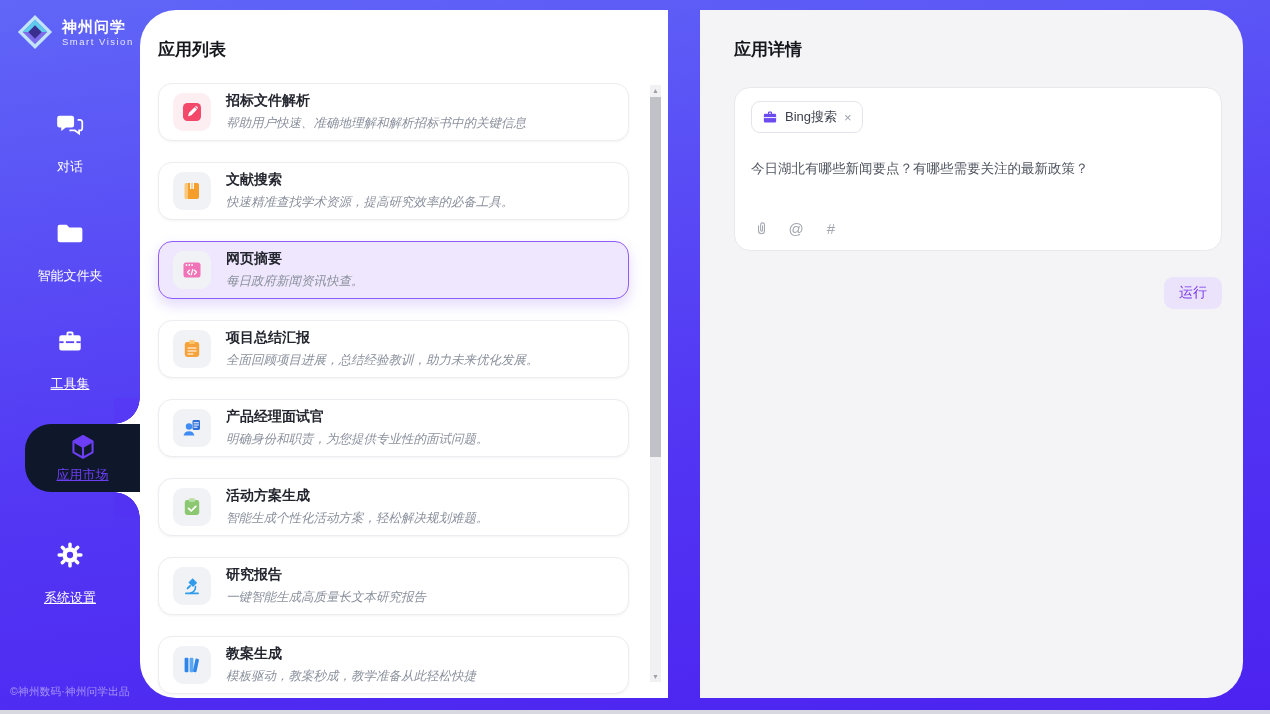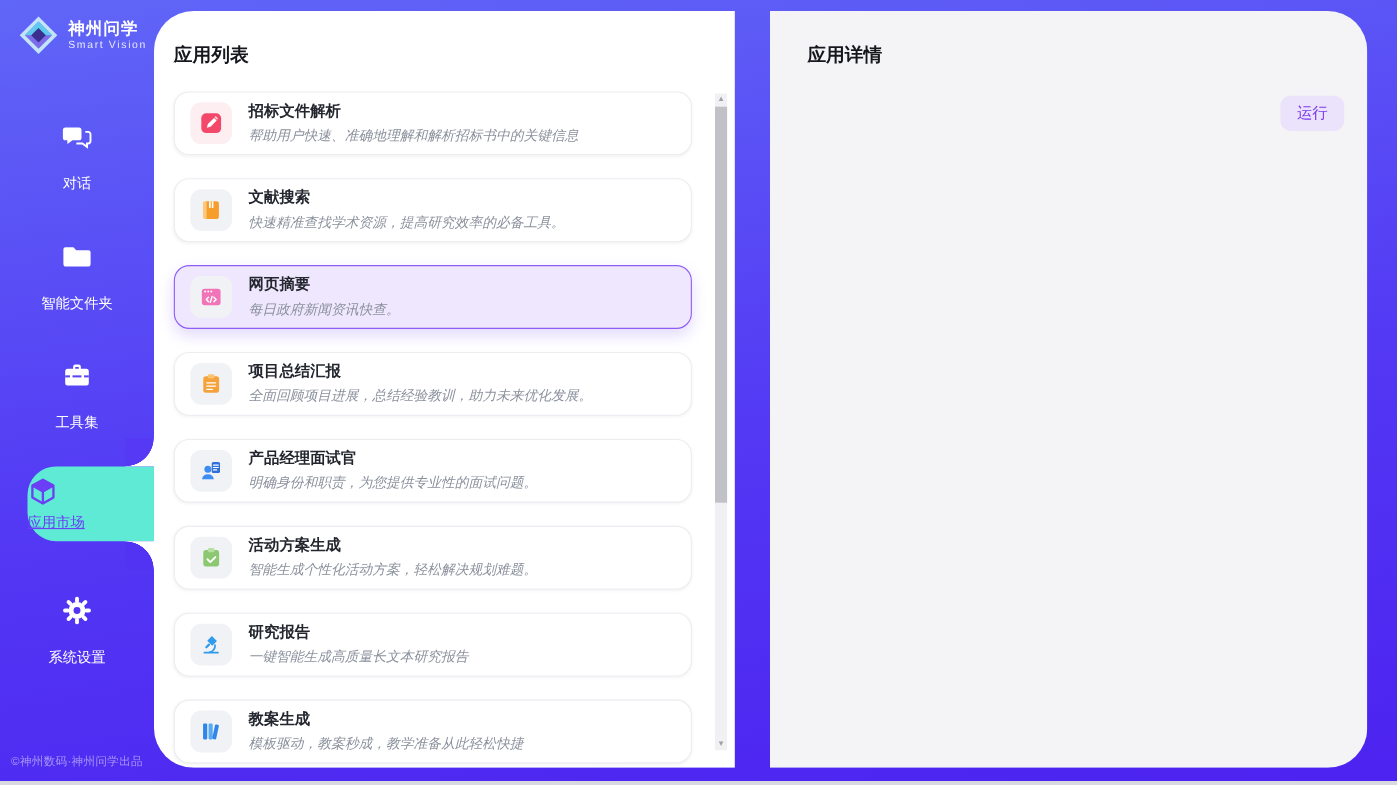--- a/index.html
+++ b/index.html
@@ -13,29 +13,29 @@
   .bottom-edge { position:absolute; left:0; right:0; bottom:0; height:4px; background:#D8D8E0; z-index:50; }
 
   
   .sidebar { position:absolute; left:0; top:0; width:140px; height:710px; z-index:5; color:#fff; }
   .logo-row { position:absolute; top:13px; left:16px; display:flex; align-items:center; gap:8px; }
   .logo-mark { width:38px; height:38px; flex:0 0 auto; }
   .brand-name { font-size:15px; font-weight:bold; letter-spacing:1px; line-height:18px; }
   .brand-tag { font-size:9.5px; color:rgba(255,255,255,.85); letter-spacing:1.5px; }
   .nav-item { position:absolute; left:0; width:140px; display:flex; flex-direction:column; align-items:center; gap:20px; cursor:pointer; }
   .nav-item .nav-label { font-size:13px; color:#fff; }
-  .nav-item.underlined .nav-label { }
+  .nav-item.underlined .nav-label { text-decoration:underline; }
   .nav-chat   { top:110px; }
   .nav-folder { top:219px; }
   .nav-tools  { top:327px; }
   .nav-gear   { top:541px; }
   .nav-icon { width:28px; height:28px; }
   
-  .nav-tab { position:absolute; top:424px; left:25px; right:0; height:68px; background:#5eead4;
-             border-radius:26px 0 0 26px; display:flex; flex-direction:column; align-items:flex-start;
+  .nav-tab { position:absolute; top:424px; left:25px; right:0; height:68px; background:#0f172a;
+             border-radius:26px 0 0 26px; display:flex; flex-direction:column; align-items:center;
              justify-content:center; gap:5px; cursor:pointer; }
   .nav-tab::before { content:""; position:absolute; right:0; top:-26px; width:26px; height:26px;
              background:radial-gradient(circle 26px at 0 0,#5639F4 0 25.5px,#fff 26px); }
   .nav-tab::after  { content:""; position:absolute; right:0; bottom:-26px; width:26px; height:26px;
              background:radial-gradient(circle 26px at 0 100%,#5233F3 0 25.5px,#fff 26px); }
   .nav-tab .nav-label { font-size:13px; color:#6C3EF5; text-decoration:underline; }
   .user-row { position:absolute; top:646px; left:0; width:140px; display:flex; align-items:center; justify-content:center; gap:12px; }
   .avatar-circle { width:32px; height:32px; border-radius:50%; background:#F3F0FB; display:flex; align-items:center; justify-content:center; }
   .user-initials { font-size:14px; color:#fff; }
   .sidebar-footer { position:absolute; bottom:11px; left:0; width:140px; text-align:center;
@@ -287,20 +287,42 @@
     <div class="scrollbar">
       <div class="scroll-arrow up">▲</div>
       <div class="scroll-thumb"></div>
       <div class="scroll-arrow down">▼</div>
     </div>
   </div>
 
   <div class="detail-panel">
     <div class="panel-title">应用详情</div>
 
+    <div class="prompt-card">
+      <div class="tool-tag">
+        <svg width="16" height="16" viewBox="0 0 24 24">
+          <path d="M9 7V5.4A1.6 1.6 0 0 1 10.6 3.8h2.8A1.6 1.6 0 0 1 15 5.4V7h4.2a2 2 0 0 1 2 2v9.4a1.8 1.8 0 0 1-1.8 1.8H4.6a1.8 1.8 0 0 1-1.8-1.8V9a2 2 0 0 1 2-2H9zm1.6 0h2.8V5.6h-2.8V7z" fill="#6C4CF1"></path>
+          <rect x="2.8" y="12.2" width="18.4" height="1.4" fill="#fff"></rect>
+        </svg>
+        <span class="tag-label">Bing搜索</span>
+        <span class="tag-close">×</span>
+      </div>
+
+      <div class="prompt-text">今日湖北有哪些新闻要点？有哪些需要关注的最新政策？</div>
+
+      <div class="attach-row">
+        <span class="attach-btn">
+          <svg width="17" height="17" viewBox="0 0 24 24">
+            <path d="M7.8 8.2v7a4.2 4.2 0 0 0 8.4 0V6.8a2.7 2.7 0 0 0-5.4 0v7.6a1.35 1.35 0 0 0 2.7 0V8.2" fill="none" stroke="#A3A7B0" stroke-width="1.5" stroke-linecap="round"></path>
+          </svg>
+        </span>
+        <span class="attach-btn">@</span>
+        <span class="attach-btn">#</span>
+      </div>
+    </div>
 
     <div class="run-row">
       <button class="run-button">运行</button>
     </div>
   </div>
 </div>
 
 <div class="bottom-edge"></div>
 
 </body></html>

